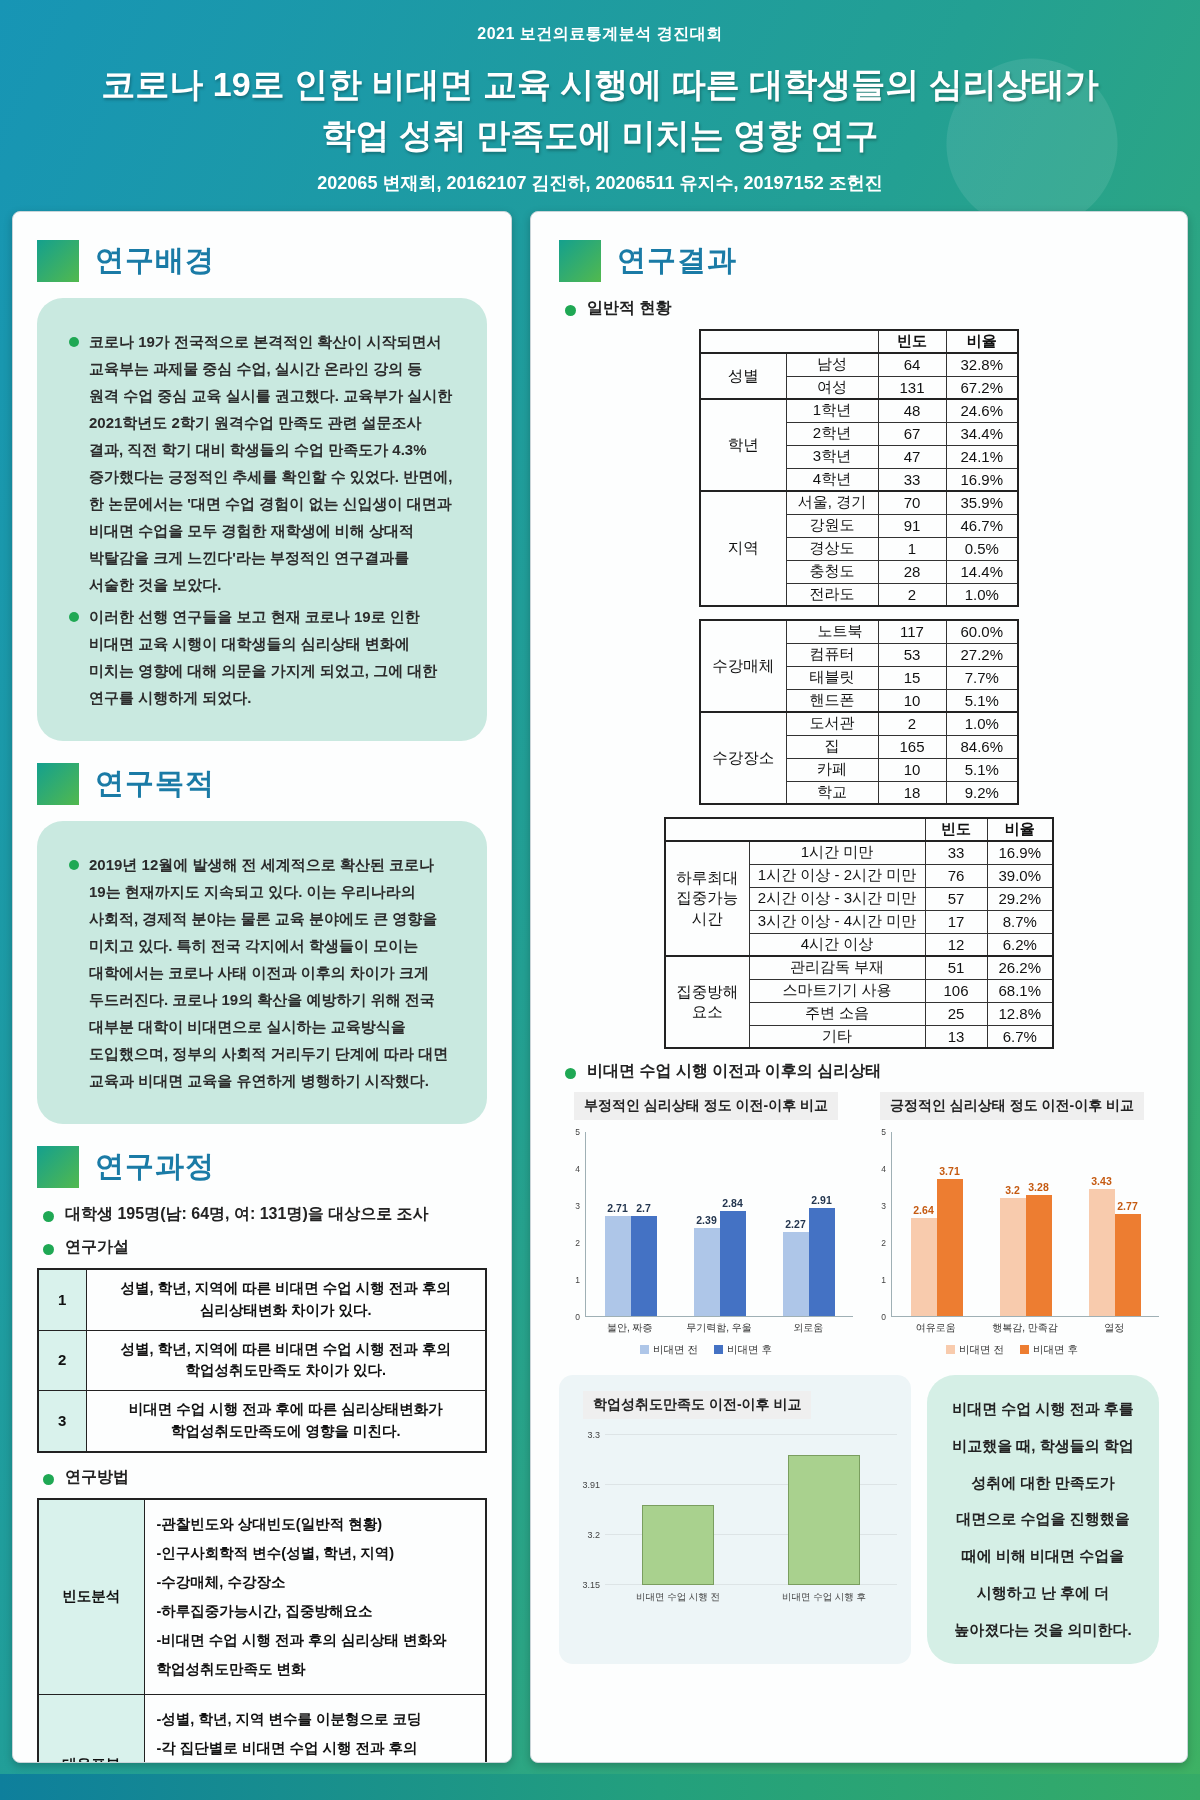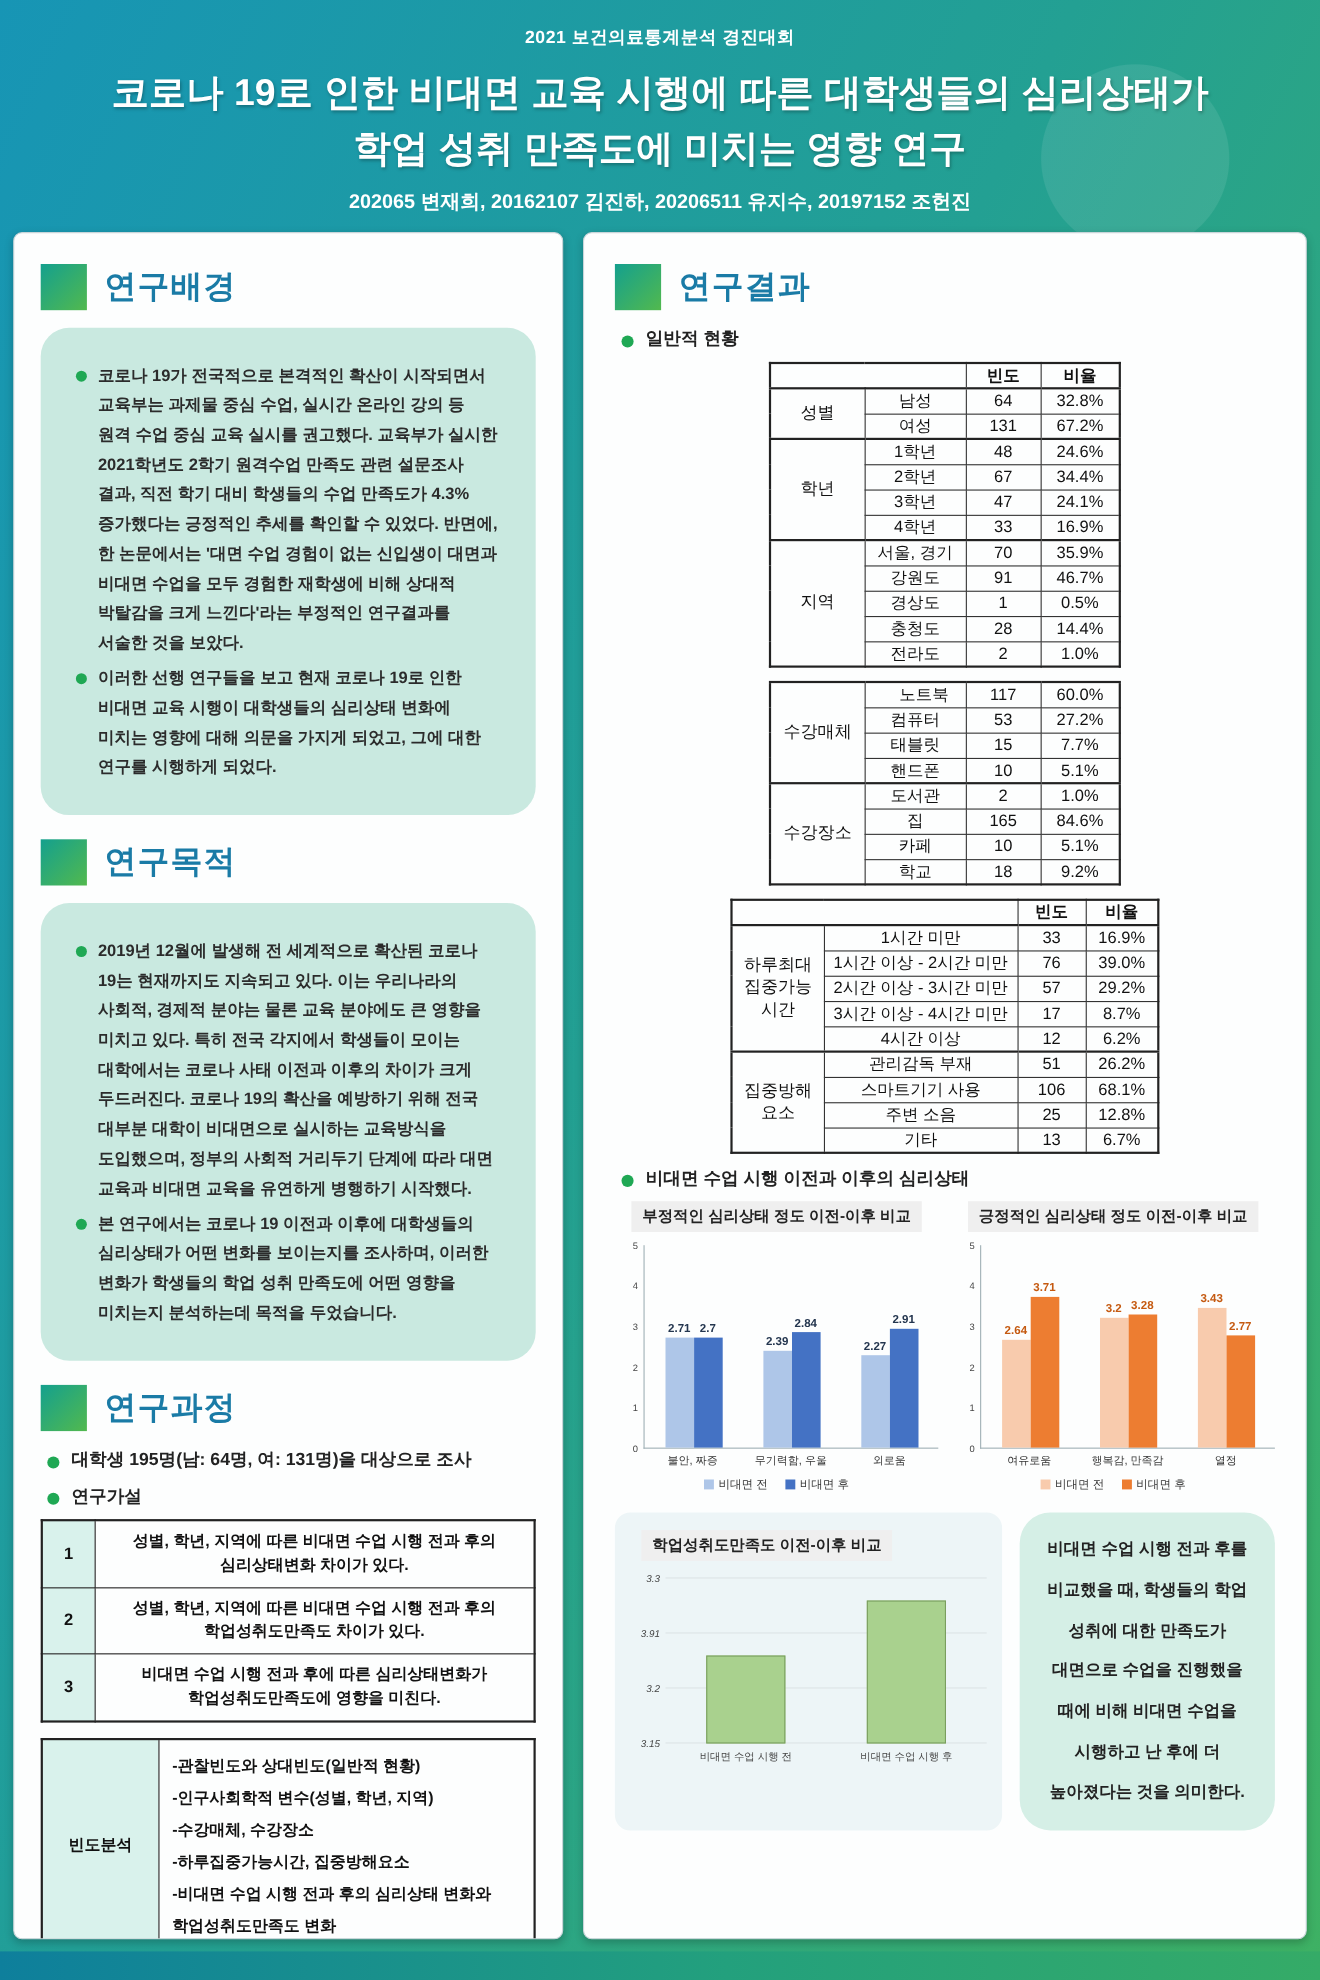--- a/index.html
+++ b/index.html
@@ -82,21 +82,21 @@
   .legend { display:flex; justify-content:center; gap:16px; margin-top:8px; font-size:10.5px; color:#333; }
   .legend .sw { width:9px; height:9px; display:inline-block; margin-right:4px; vertical-align:-1px; }
 
   .note-box { background:#d9f1e9; border-radius:20px; padding:12px 16px; margin-top:14px; text-align:center; }
   .note-box div { font-size:15px; font-weight:600; line-height:1.95; color:#222; word-break:keep-all; }
 
   .bottom-row { display:flex; gap:16px; margin-top:18px; }
   .chart-panel { background:#edf5f7; border-radius:14px; padding:16px 14px; width:352px; flex:none; }
   .chart-panel .chart-title { margin:0 0 16px 10px; }
   .chart-panel .yaxis { width:32px; }
-  .chart-panel .yaxis span { font-size:9px;font-style:italic; }
+  .chart-panel .yaxis span { font-size:9px; }
   .chart-panel .plot { border:none; }
   .chart-panel .bar { width:72px; }
   .chart-panel .xlabels { margin-left:32px; font-size:9.5px; color:#444; padding-top:6px; }
   .conclusion-box { background:#d5efe6; border-radius:28px; flex:1; padding:16px 20px;
                display:flex; align-items:center; }
   .conclusion-box p { font-size:15px; font-weight:bold; line-height:2.45; text-align:center;
                color:#222; margin:0; word-break:keep-all; }
 
   .footer-bar { position:absolute; left:0; right:0; bottom:0; height:26px;
                background:linear-gradient(90deg,#0e7f9c,#23a07d 55%,#35ab67); }
@@ -127,21 +127,20 @@
       </ul>
     </div>
 
     <div class="section-head">
       <div class="sq"></div>
       <div class="txt">연구목적</div>
     </div>
     <div class="mint-box">
       <ul class="dots">
         <li>2019년 12월에 발생해 전 세계적으로 확산된 코로나 19는 현재까지도 지속되고 있다. 이는 우리나라의 사회적, 경제적 분야는 물론 교육 분야에도 큰 영향을 미치고 있다. 특히 전국 각지에서 학생들이 모이는 대학에서는 코로나 사태 이전과 이후의 차이가 크게 두드러진다. 코로나 19의 확산을 예방하기 위해 전국 대부분 대학이 비대면으로 실시하는 교육방식을 도입했으며, 정부의 사회적 거리두기 단계에 따라 대면 교육과 비대면 교육을 유연하게 병행하기 시작했다.</li>
-        <li>본 연구에서는 코로나 19 이전과 이후에 대학생들의 심리상태가 어떤 변화를 보이는지를 조사하며, 이러한 변화가 학생들의 학업 성취 만족도에 어떤 영향을 미치는지 분석하는데 목적을 두었습니다.</li>
       </ul>
     </div>
 
     <div class="section-head">
       <div class="sq"></div>
       <div class="txt">연구과정</div>
     </div>
     <div class="white-bullet">대학생 195명(남: 64명, 여: 131명)을 대상으로 조사</div>
     <div class="white-bullet">연구가설</div>
 
@@ -155,20 +154,21 @@
           <td class="no">2</td>
           <td>성별, 학년, 지역에 따른 비대면 수업 시행 전과 후의 학업성취도만족도 차이가 있다.</td>
         </tr>
         <tr>
           <td class="no">3</td>
           <td>비대면 수업 시행 전과 후에 따른 심리상태변화가 학업성취도만족도에 영향을 미친다.</td>
         </tr>
       </tbody>
     </table>
 
+    <div class="white-bullet">연구방법</div>
 
     <table class="method-table">
       <tbody>
         <tr>
           <td class="name">빈도분석</td>
           <td class="body">-관찰빈도와 상대빈도(일반적 현황)
 -인구사회학적 변수(성별, 학년, 지역)
 -수강매체, 수강장소
 -하루집중가능시간, 집중방해요소
 -비대면 수업 시행 전과 후의 심리상태 변화와 학업성취도만족도 변화</td>

